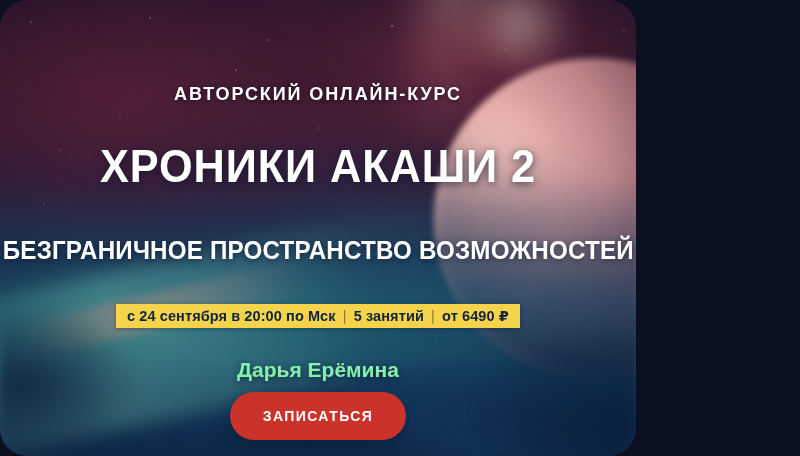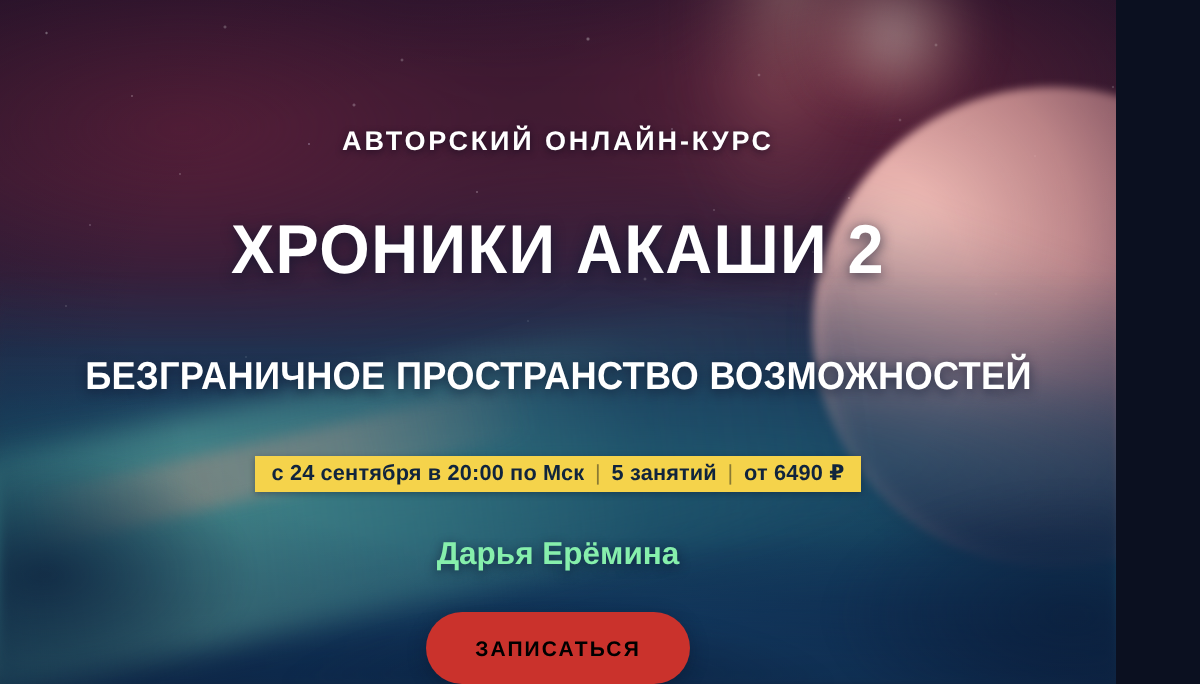--- a/index.html
+++ b/index.html
@@ -7,25 +7,26 @@
     margin: 0;
     padding: 0;
     background: #0b1020;
   }
   body {
     font-family: "Liberation Sans", "DejaVu Sans", sans-serif;
   }
 
   .promo-banner {
     position: relative;
-    width: 744px;
+    width: 636px;
     height: 456px;
     overflow: hidden;
     background: #2b1a33;
     user-select: none;
+    border-radius: 28px;
   }
 
   
   .bg-base {
     position: absolute;
     inset: 0;
     background:
       linear-gradient(180deg,
         #2e1630 0%,
         #3a1c34 14%,
@@ -289,27 +290,27 @@
   .author {
     margin-top: 30px;
     font-size: 21px;
     font-weight: bold;
     color: #86efac;
     text-shadow: 0 2px 7px rgba(12,24,48,0.75);
     white-space: nowrap;
   }
 
   .cta-button {
-    margin-top: 26px;
+    margin-top: 10px;
     width: 176px;
     height: 48px;
     border: none;
     border-radius: 26px;
     background: #ca322c;
-    color: #000000;
+    color: #ffffff;
     font-family: inherit;
     font-size: 14px;
     font-weight: bold;
     letter-spacing: 1.4px;
     cursor: pointer;
     box-shadow: 0 3px 12px rgba(10,20,40,0.40);
     text-align: center;
   }
 
   

